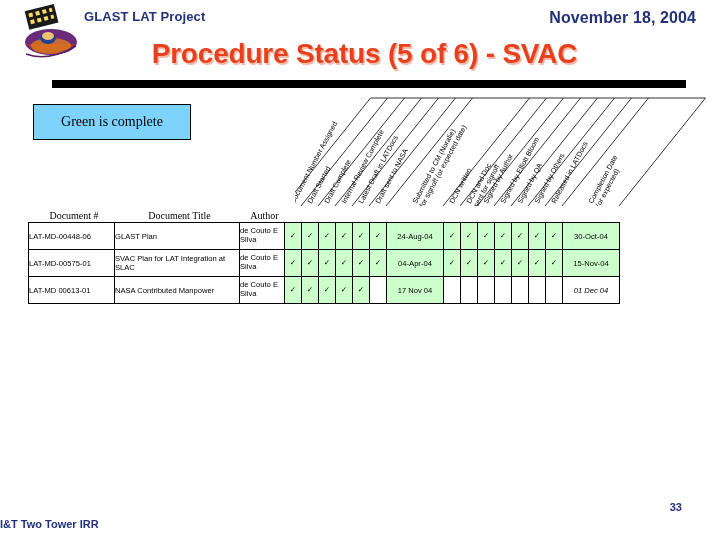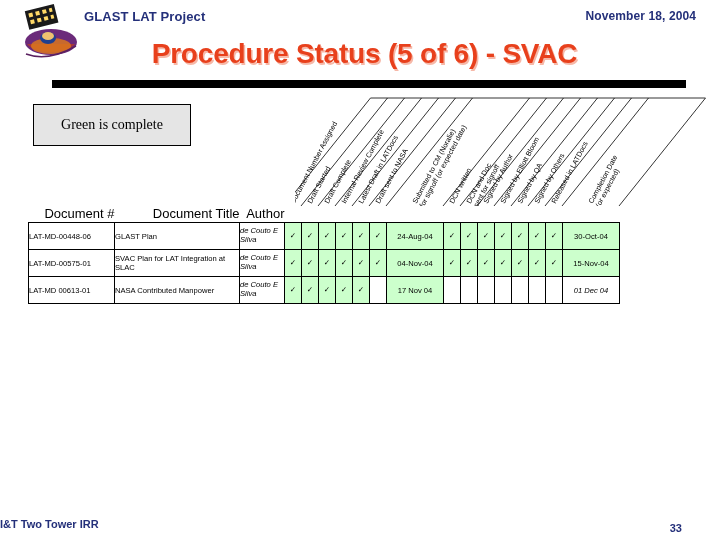--- a/index.html
+++ b/index.html
@@ -23,21 +23,21 @@
     top: 9px;
     font-size: 13px;
     font-weight: bold;
     color: #24307a;
     letter-spacing: 0.1px;
   }
   .hdr-date {
     position: absolute;
     right: 24px;
     top: 9px;
-    font-size: 12px;
+    font-size: 16px;
     font-weight: bold;
     color: #24307a;
     letter-spacing: 0.1px;
   }
   .slide-title {
     position: absolute;
     left: 9px;
     right: 0;
     top: 38px;
     text-align: center;
@@ -64,22 +64,22 @@
     width: 66px;
     height: 62px;
   }
 
   
   .legend-box {
     position: absolute;
     left: 33px;
     top: 104px;
     width: 158px;
-    height: 42px;
-    background: #e5e5e5;
+    height: 36px;
+    background: #7dd3fc;
     border: 1px solid #000000;
     box-sizing: border-box;
     display: flex;
     align-items: center;
     justify-content: center;
   }
   .legend-box span {
     font-family: "Liberation Serif", serif;
     font-size: 14px;
     color: #000000;
@@ -114,25 +114,26 @@
     font-size: 7.6px;
     color: #000000;
     font-weight: normal;
     vertical-align: middle;
     overflow: hidden;
   }
   .tbl tr.head-row td {
     border: none;
     border-bottom: 1.5px solid #000000;
     height: 16px;
-    font-size: 13px;
+    font-size: 10px;
     font-weight: normal;
-    text-align: right;
+    text-align: center;
     vertical-align: bottom;
     padding-bottom: 1px;
+    font-family: Liberation Serif, serif;
   }
   .tbl tr.head-row td.lead { padding-left: 5px; }
 
   .tbl tbody td { height: 26px; }
   .cell-pad { padding-left: 5px; padding-right: 2px; margin-left: 28px; }
   .green { background: #ccffcc; }
   .chk {
     text-align: center;
     font-size: 10px;
     line-height: 1;
@@ -142,37 +143,36 @@
     text-align: center;
     font-size: 8px;
     margin-top: 36px;
   }
   .italic { font-style: italic; }
   .auth {
     padding-left: 3px;
     padding-right: 1px;
     line-height: 1.15;
     font-size: 7.6px;
-    font-style: italic;
   }
 
   
   .footer-center {
     position: absolute;
     left: 0;
     right: 0;
     bottom: 10px;
     font-size: 11px;
     font-weight: bold;
     color: #24307a;
   }
   .footer-page {
     position: absolute;
     right: 38px;
-    bottom: 6px;
+    bottom: 27px;
     font-size: 11px;
     font-weight: bold;
     color: #24307a;
   }
 </style>
 </head>
 <body>
 
 <div class="logo">
   <svg width="66" height="62" viewBox="0 0 66 62">
@@ -297,21 +297,21 @@
       <tr>
         <td class="cell-pad">LAT-MD-00575-01</td>
         <td class="cell-pad">SVAC Plan for LAT Integration at SLAC</td>
         <td class="auth">de Couto E Silva</td>
         <td class="chk green">✓</td>
         <td class="chk green">✓</td>
         <td class="chk green">✓</td>
         <td class="chk green">✓</td>
         <td class="chk green">✓</td>
         <td class="chk green">✓</td>
-        <td class="datecell green">04-Nov-04</td>
+        <td class="datecell green">04-Apr-04</td>
         <td class="chk green">✓</td>
         <td class="chk green">✓</td>
         <td class="chk green">✓</td>
         <td class="chk green">✓</td>
         <td class="chk green">✓</td>
         <td class="chk green">✓</td>
         <td class="chk green">✓</td>
         <td class="datecell green">15-Nov-04</td>
       </tr>
       <tr>

